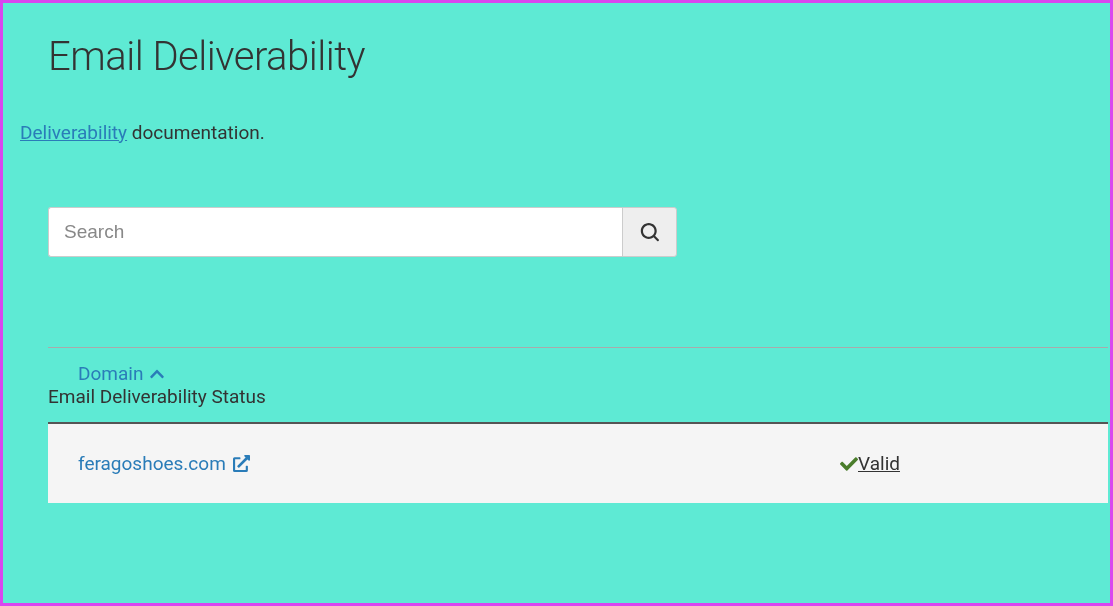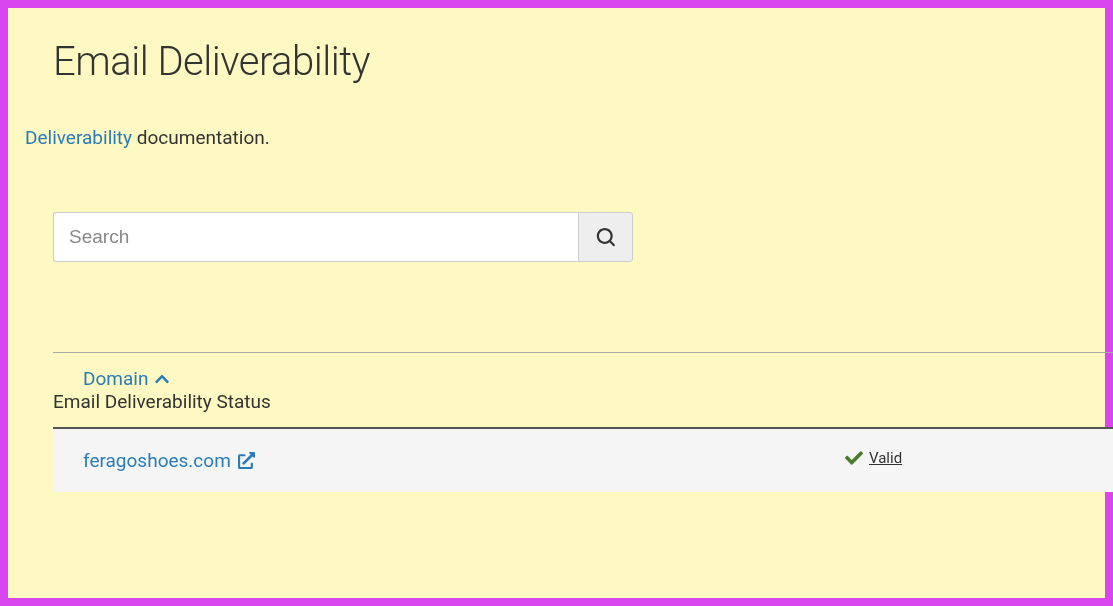--- a/index.html
+++ b/index.html
@@ -8,24 +8,24 @@
       padding: 0;
     }
     body {
       font-family: -apple-system, BlinkMacSystemFont, "Segoe UI", Roboto, "Helvetica Neue", Arial, sans-serif;
       background: #fff;
       width: 1113px;
       height: 606px;
       overflow: hidden;
     }
     .outer-frame {
-      border: 8px solid #d946ef;
+      border: 3px solid #d946ef;
       width: 1113px;
       height: 606px;
-      background: #fef9c3;
+      background: #5eead4;
       position: relative;
     }
     .content {
       padding: 30px 0 0 45px;
       color: #333;
     }
     .page-title {
       font-size: 40px;
       font-weight: 300;
       color: #333;
@@ -41,27 +41,28 @@
     .desc {
       font-size: 19px;
       color: #333;
       line-height: 1.5;
       margin-left: -28px;
       margin-bottom: 60px;
       white-space: nowrap;
     }
     .desc a {
       color: #2a7cb8;
+      text-decoration: underline;
     }
     .search-wrap {
       display: flex;
       margin-bottom: 90px;
     }
     .search-input {
-      width: 525px;
+      width: 574px;
       height: 50px;
       border: 1px solid #ccc;
       border-right: none;
       font-size: 19px;
       padding: 0 15px;
       color: #333;
       outline: none;
       border-radius: 3px 0 0 3px;
     }
     .search-input::placeholder {
@@ -112,42 +113,42 @@
       width: 16px;
       height: 16px;
       fill: #2a7cb8;
     }
     .status-header {
       font-size: 19px;
       color: #333;
     }
     .table-row {
       display: flex;
-      padding: 20px 0;
+      padding: 28px 0;
       background: #f5f5f5;
+      align-items: center;
       text-decoration: underline;
     }
     .domain-link {
       color: #2a7cb8;
       font-size: 19px;
       display: inline-flex;
       align-items: center;
       gap: 7px;
       cursor: pointer;
     }
     .ext-icon {
       width: 17px;
       height: 17px;
       fill: #2a7cb8;
     }
     .status-cell {
       display: flex;
       align-items: center;
-      gap: 6px;
-      font-size: 15px;
+      font-size: 19px;
       color: #333;
       padding-left: 92px;
     }
     .check-icon {
       width: 18px;
       height: 18px;
       fill: #4a7d2b;
     }
   </style>
 </head>

